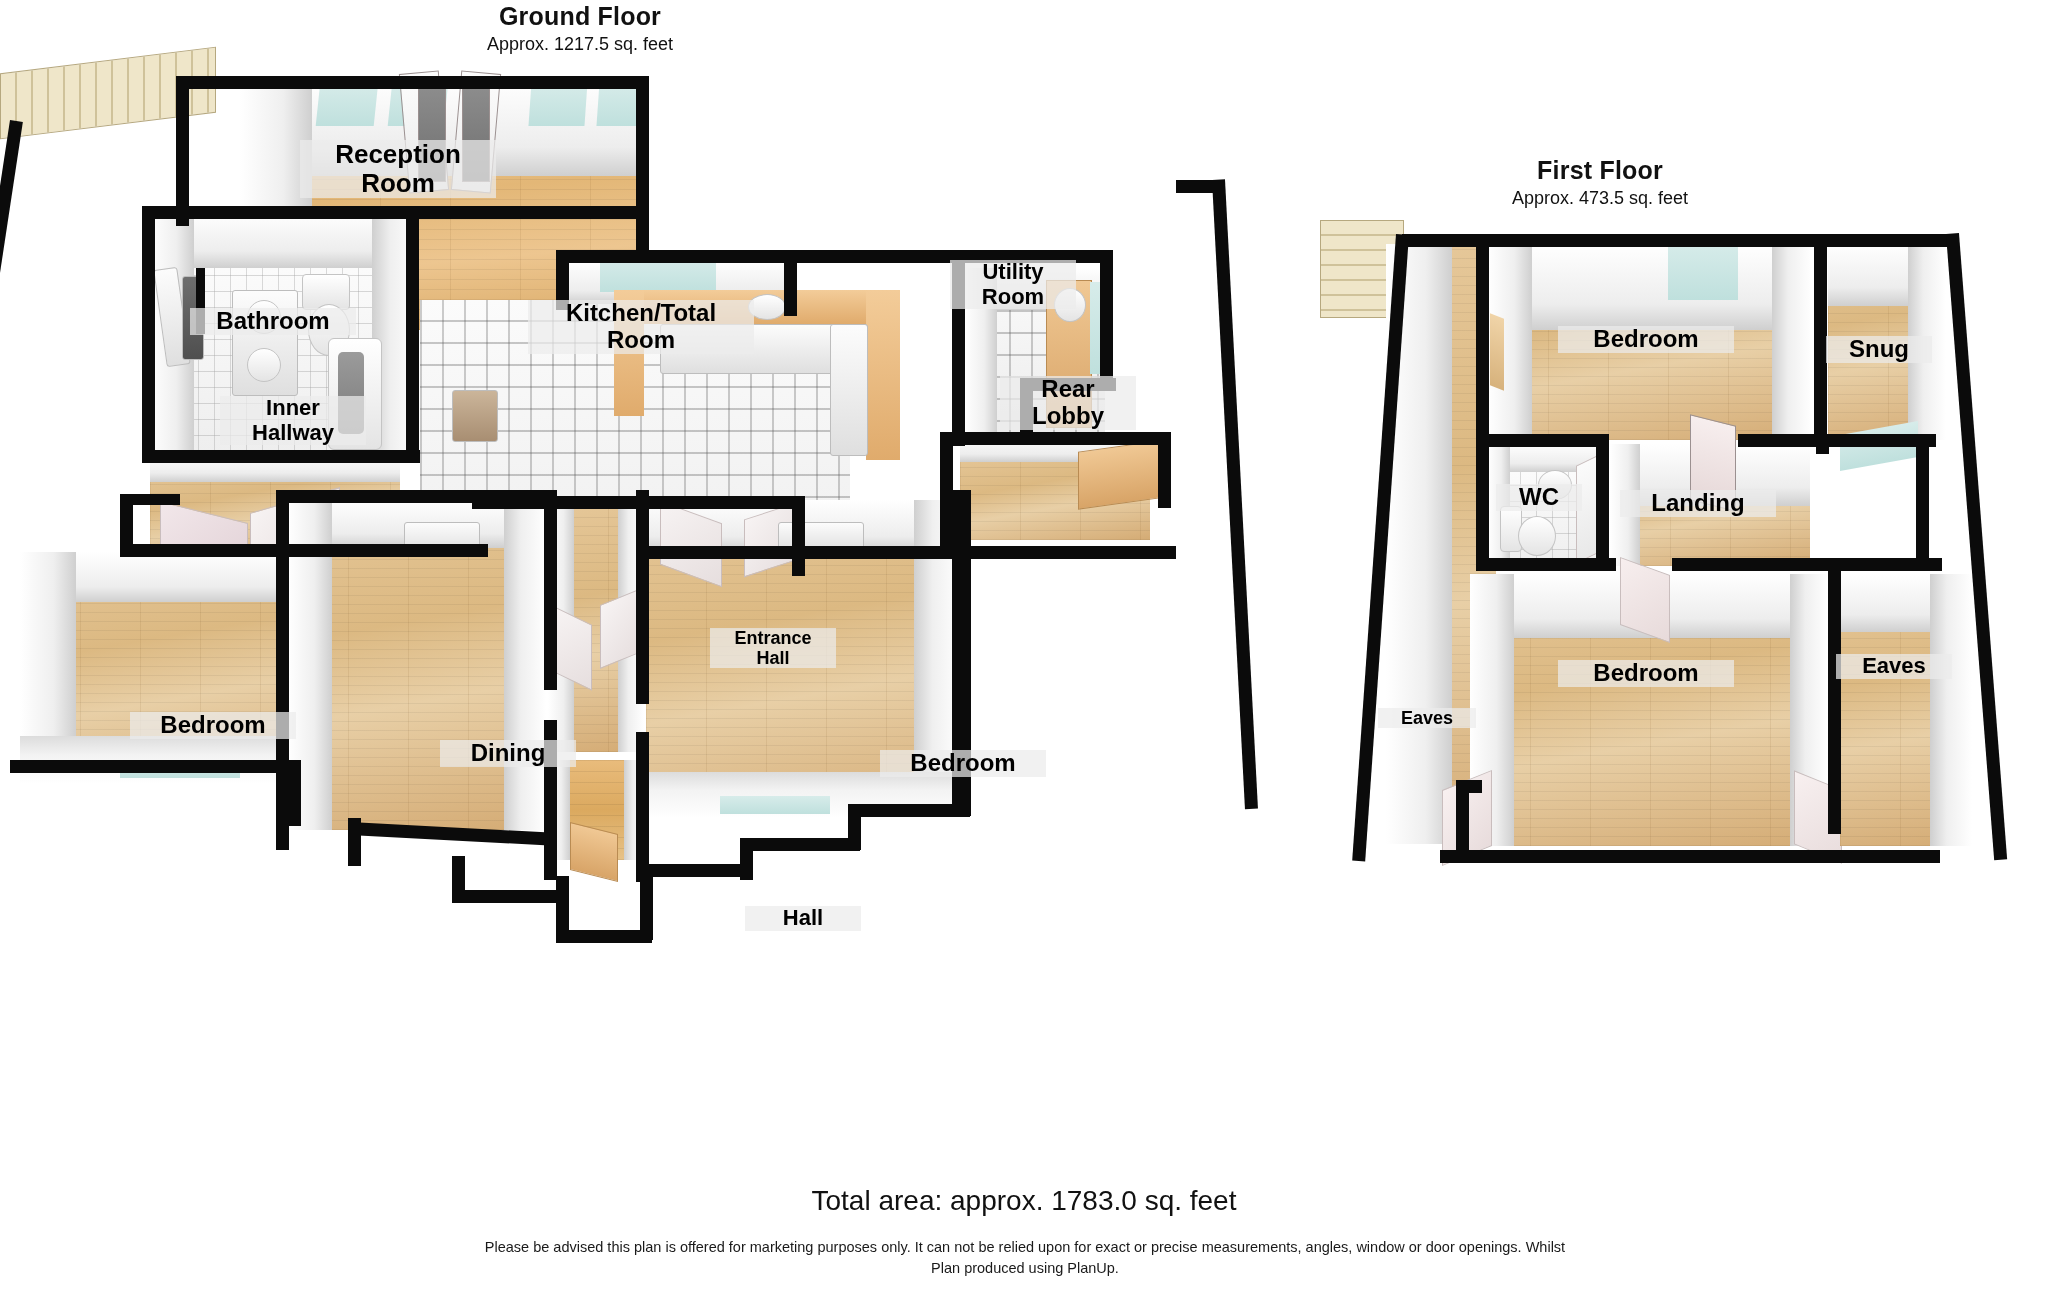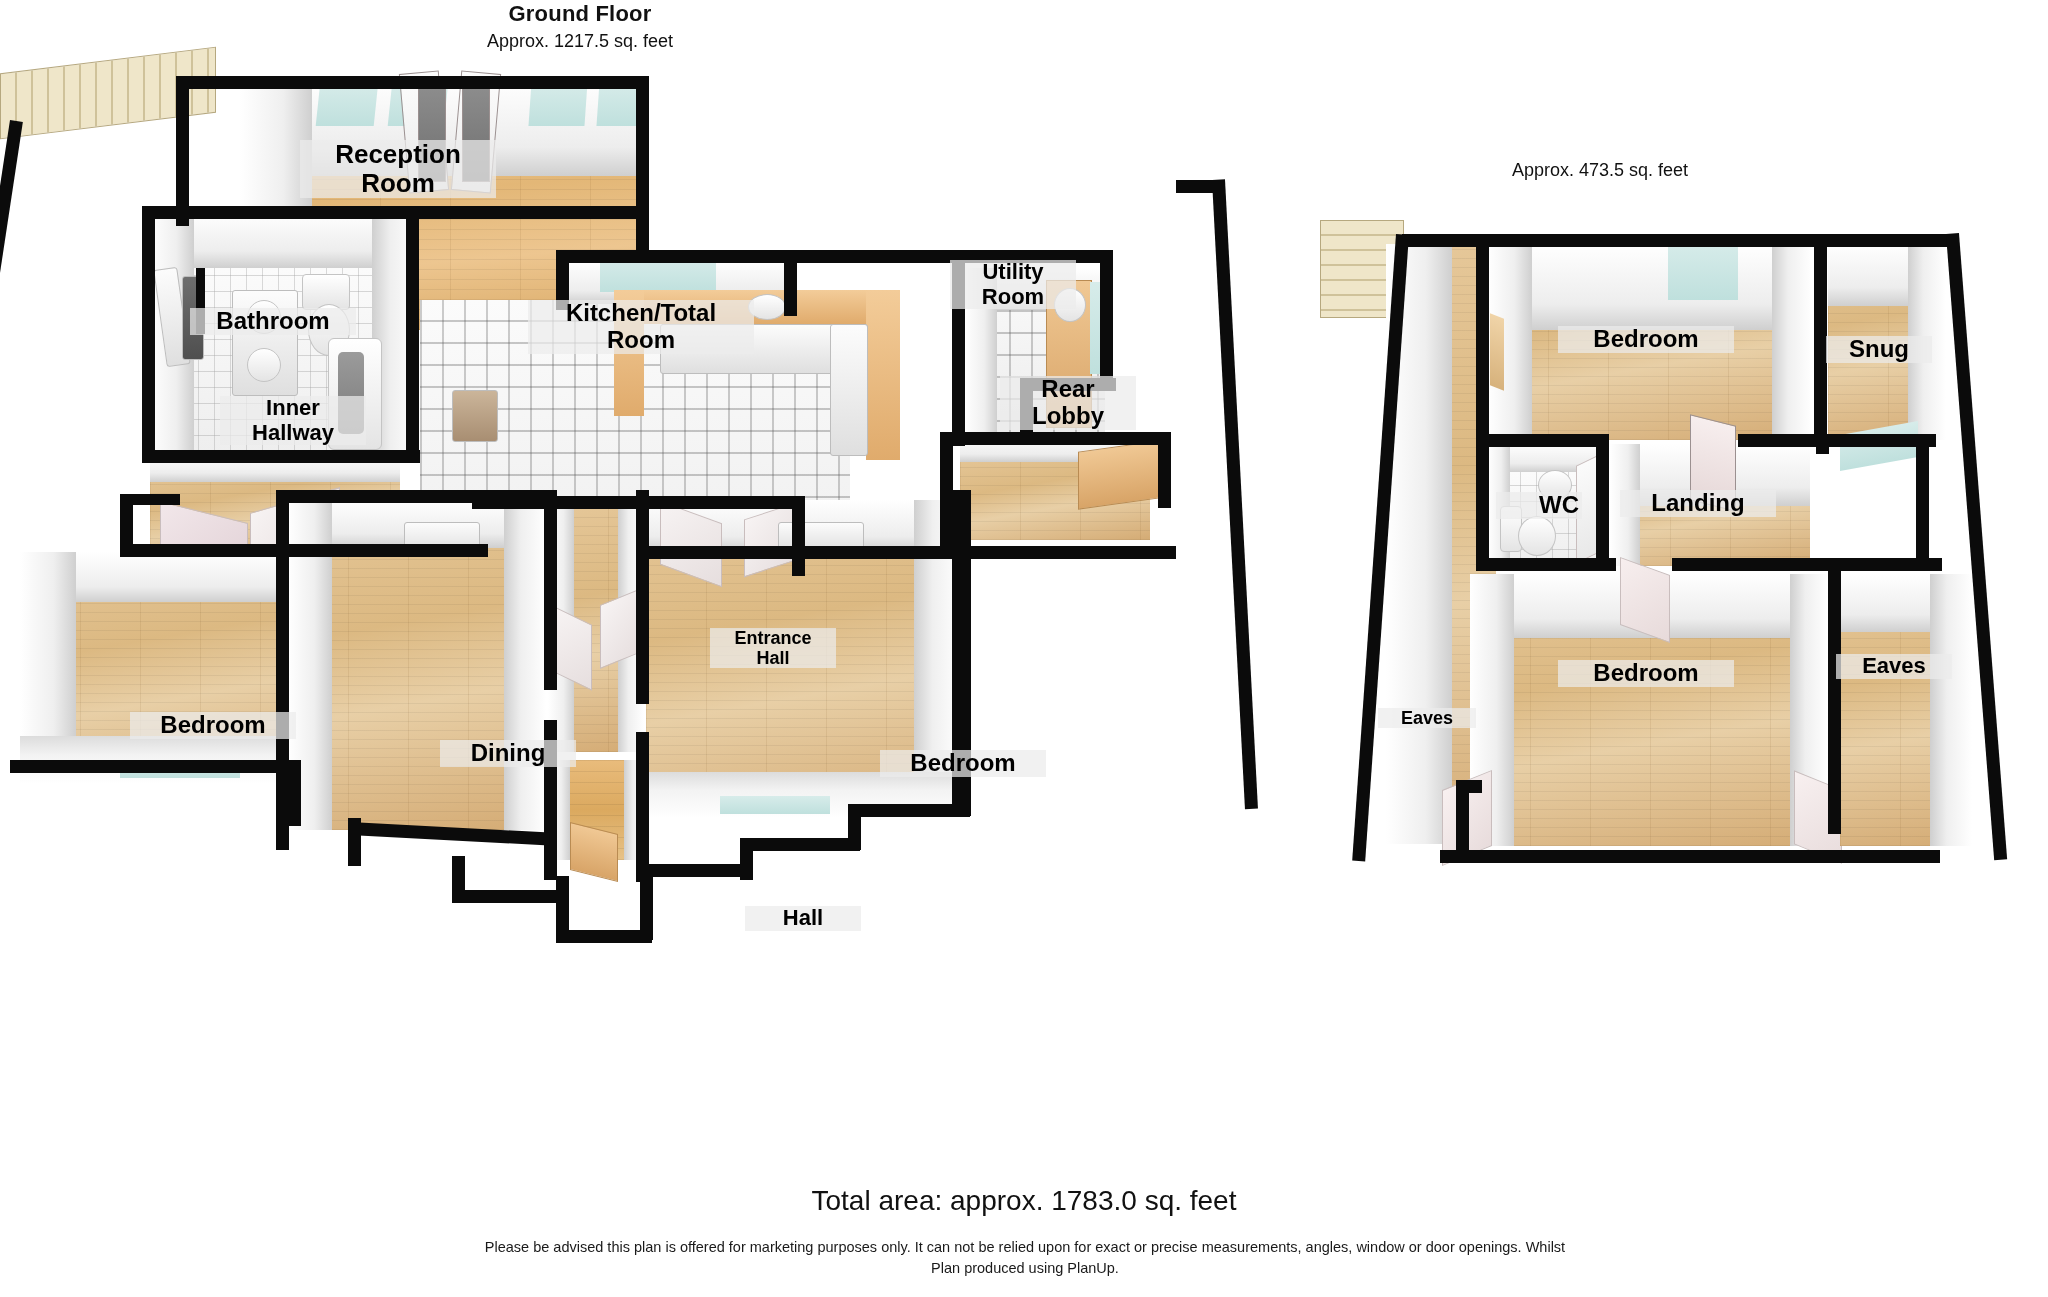--- a/index.html
+++ b/index.html
@@ -5,21 +5,21 @@
 <style>
   html,body{margin:0;padding:0;background:#fff;}
   body{
     width:2048px;height:1297px;position:relative;overflow:hidden;
     font-family:"Liberation Sans",sans-serif;color:#111;
   }
   .stage{position:absolute;inset:0;}
 
   
   .floor-title{position:absolute;text-align:center;}
-  .floor-title .ttl{font-size:22px;font-weight:bold;letter-spacing:.2px;line-height:1.12;}
+  .floor-title .ttl{font-size:25px;font-weight:bold;letter-spacing:.2px;line-height:1.12;}
   .floor-title .sub{font-size:18px;font-weight:normal;line-height:1.35;margin-top:2px;}
 
   #gf-title{left:400px;top:2px;width:360px;}
   #ff-title{left:1420px;top:156px;width:360px;}
 
   
   .total-area{position:absolute;left:0;right:0;top:1185px;text-align:center;
       font-size:28px;font-weight:normal;color:#111;}
   .disclaimer{position:absolute;left:300px;width:1450px;top:1237px;text-align:center;
       font-size:14.5px;line-height:1.45;color:#1a1a1a;}
@@ -274,20 +274,21 @@
 Lobby</div>
     <div class="lbl s24" style="left:130px;top:652px;width:160px;">Bedroom</div>
     <div class="lbl s24" style="left:440px;top:680px;width:130px;">Dining</div>
     <div class="lbl s18" style="left:710px;top:568px;width:120px;">Entrance
 Hall</div>
     <div class="lbl s24" style="left:880px;top:690px;width:160px;">Bedroom</div>
     <div class="lbl s22" style="left:745px;top:846px;width:110px;">Hall</div>
   </div>
 
   <div class="floor-title" id="ff-title">
+    <div class="ttl">First Floor</div>
     <div class="sub">Approx. 473.5 sq. feet</div>
   </div>
 
   <div class="plan" id="first-plan" style="left:1320px;top:220px;width:700px;height:660px;">
 
     <div class="room fl-wood-l" style="left:66px;top:24px;width:110px;height:600px;"></div>
     <div class="face l" style="left:66px;top:24px;width:66px;height:600px;"></div>
 
     <div class="room fl-wood-l" style="left:168px;top:24px;width:320px;height:196px;"></div>
     <div class="face t" style="left:168px;top:24px;width:320px;height:86px;"></div>
@@ -344,21 +345,21 @@
     <div class="wall" style="left:352px;top:338px;width:270px;height:13px;"></div>
     <div class="wall" style="left:596px;top:214px;width:13px;height:136px;"></div>
     <div class="wall" style="left:508px;top:338px;width:13px;height:276px;"></div>
     <div class="wall" style="left:120px;top:630px;width:500px;height:13px;"></div>
     <div class="wall" style="left:136px;top:560px;width:13px;height:78px;"></div>
     <div class="wall" style="left:136px;top:560px;width:26px;height:13px;"></div>
 
     <div class="lbl s18" style="left:58px;top:488px;width:92px;background:rgba(236,236,236,.72);">Eaves</div>
     <div class="lbl s24" style="left:238px;top:106px;width:170px;">Bedroom</div>
     <div class="lbl s24" style="left:506px;top:116px;width:100px;">Snug</div>
-    <div class="lbl s24" style="left:176px;top:272px;width:80px;text-align:right;">WC</div>
+    <div class="lbl s24" style="left:176px;top:264px;width:80px;">WC</div>
     <div class="lbl s24" style="left:300px;top:270px;width:150px;">Landing</div>
     <div class="lbl s24" style="left:238px;top:440px;width:170px;">Bedroom</div>
     <div class="lbl s22" style="left:516px;top:434px;width:110px;">Eaves</div>
   </div>
 
   <div class="total-area">Total area: approx. 1783.0 sq. feet</div>
   <div class="disclaimer">
     <div>Please be advised this plan is offered for marketing purposes only. It can not be relied upon for exact or precise measurements, angles, window or door openings. Whilst</div>
     <div>Plan produced using PlanUp.</div>
   </div>

